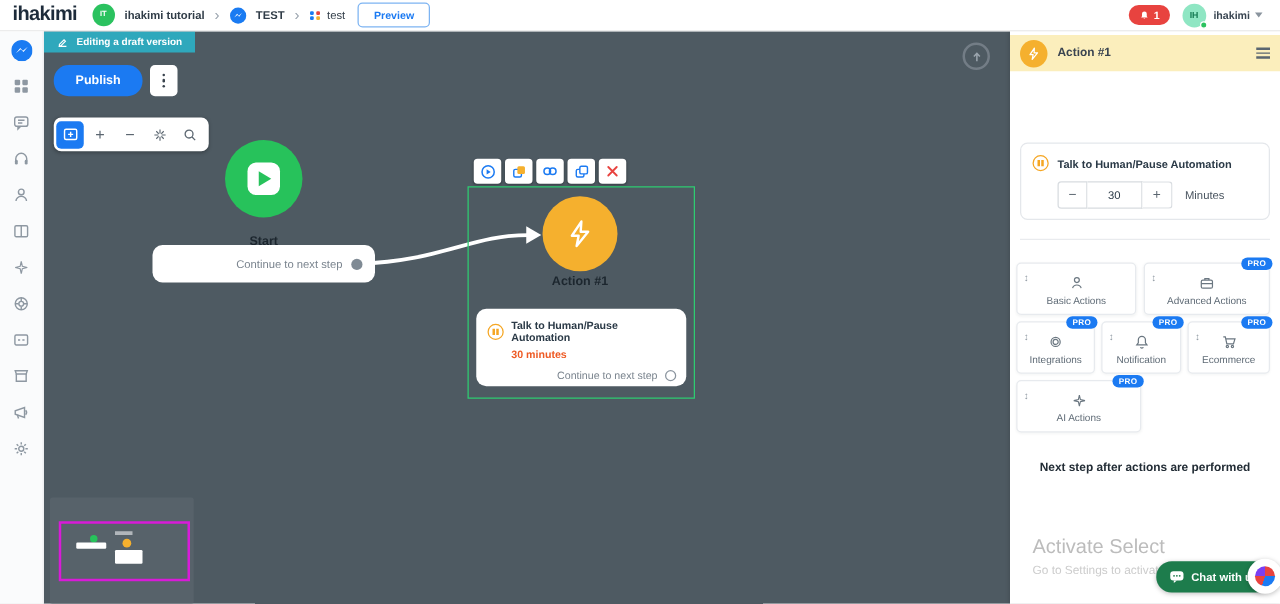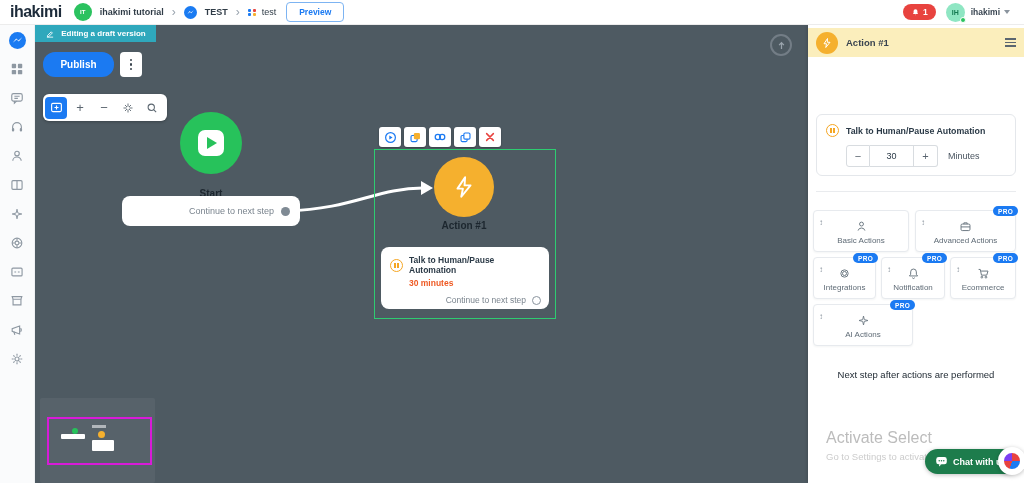--- a/index.html
+++ b/index.html
@@ -128,21 +128,21 @@
   .cat-card { position:absolute; background:#fff; border:1px solid #e7eaee; border-radius:4px; cursor:pointer;
               box-shadow:0 1px 2px rgba(40,50,60,.05); }
   .cat-inner { position:relative; width:100%; height:100%; display:flex; flex-direction:column;
                align-items:center; justify-content:center; gap:3px; padding-top:2px; }
   .cat-handle { position:absolute; left:5px; top:7px; font-size:8px; color:#8a949e; }
   .cat-label { font-size:8px; color:#5f6b76; white-space:nowrap; }
   .pro-badge { position:absolute; top:-5px; right:-3px; background:#1b7af2; color:#fff; font-size:6.5px;
                font-weight:bold; padding:1.5px 5px; border-radius:6px; letter-spacing:.3px; }
 
   .next-text { position:absolute; left:0; top:344px; width:216px; text-align:center; font-size:9.5px;
-               font-weight:normal; color:#222c35; }
+               font-weight:bold; color:#222c35; }
   .select-link { position:absolute; left:0; top:375px; width:216px; text-align:center; font-size:9.5px;
                  font-weight:bold; color:#1b7af2; cursor:pointer; }
   .wm1 { position:absolute; left:18px; top:404px; font-size:16px; color:#bcbcbc; font-weight:normal; }
   .wm2 { position:absolute; left:18px; top:426px; font-size:9.5px; color:#cccccc; }
   .chat-pill { position:absolute; left:117px; top:424px; height:25px; background:#1d7c4c; border:none; border-radius:13px;
                display:flex; align-items:center; gap:5px; padding:0 10px; cursor:pointer; z-index:5;
                box-shadow:0 1px 4px rgba(0,0,0,.25); }
   .chat-pill span { color:#fff; font-size:9px; font-weight:bold; white-space:nowrap; }
   .ext-circle { position:absolute; left:190px; top:422px; width:28px; height:28px; border-radius:50%; background:#fff;
                 box-shadow:0 1px 4px rgba(0,0,0,.25); display:flex; align-items:center; justify-content:center;

